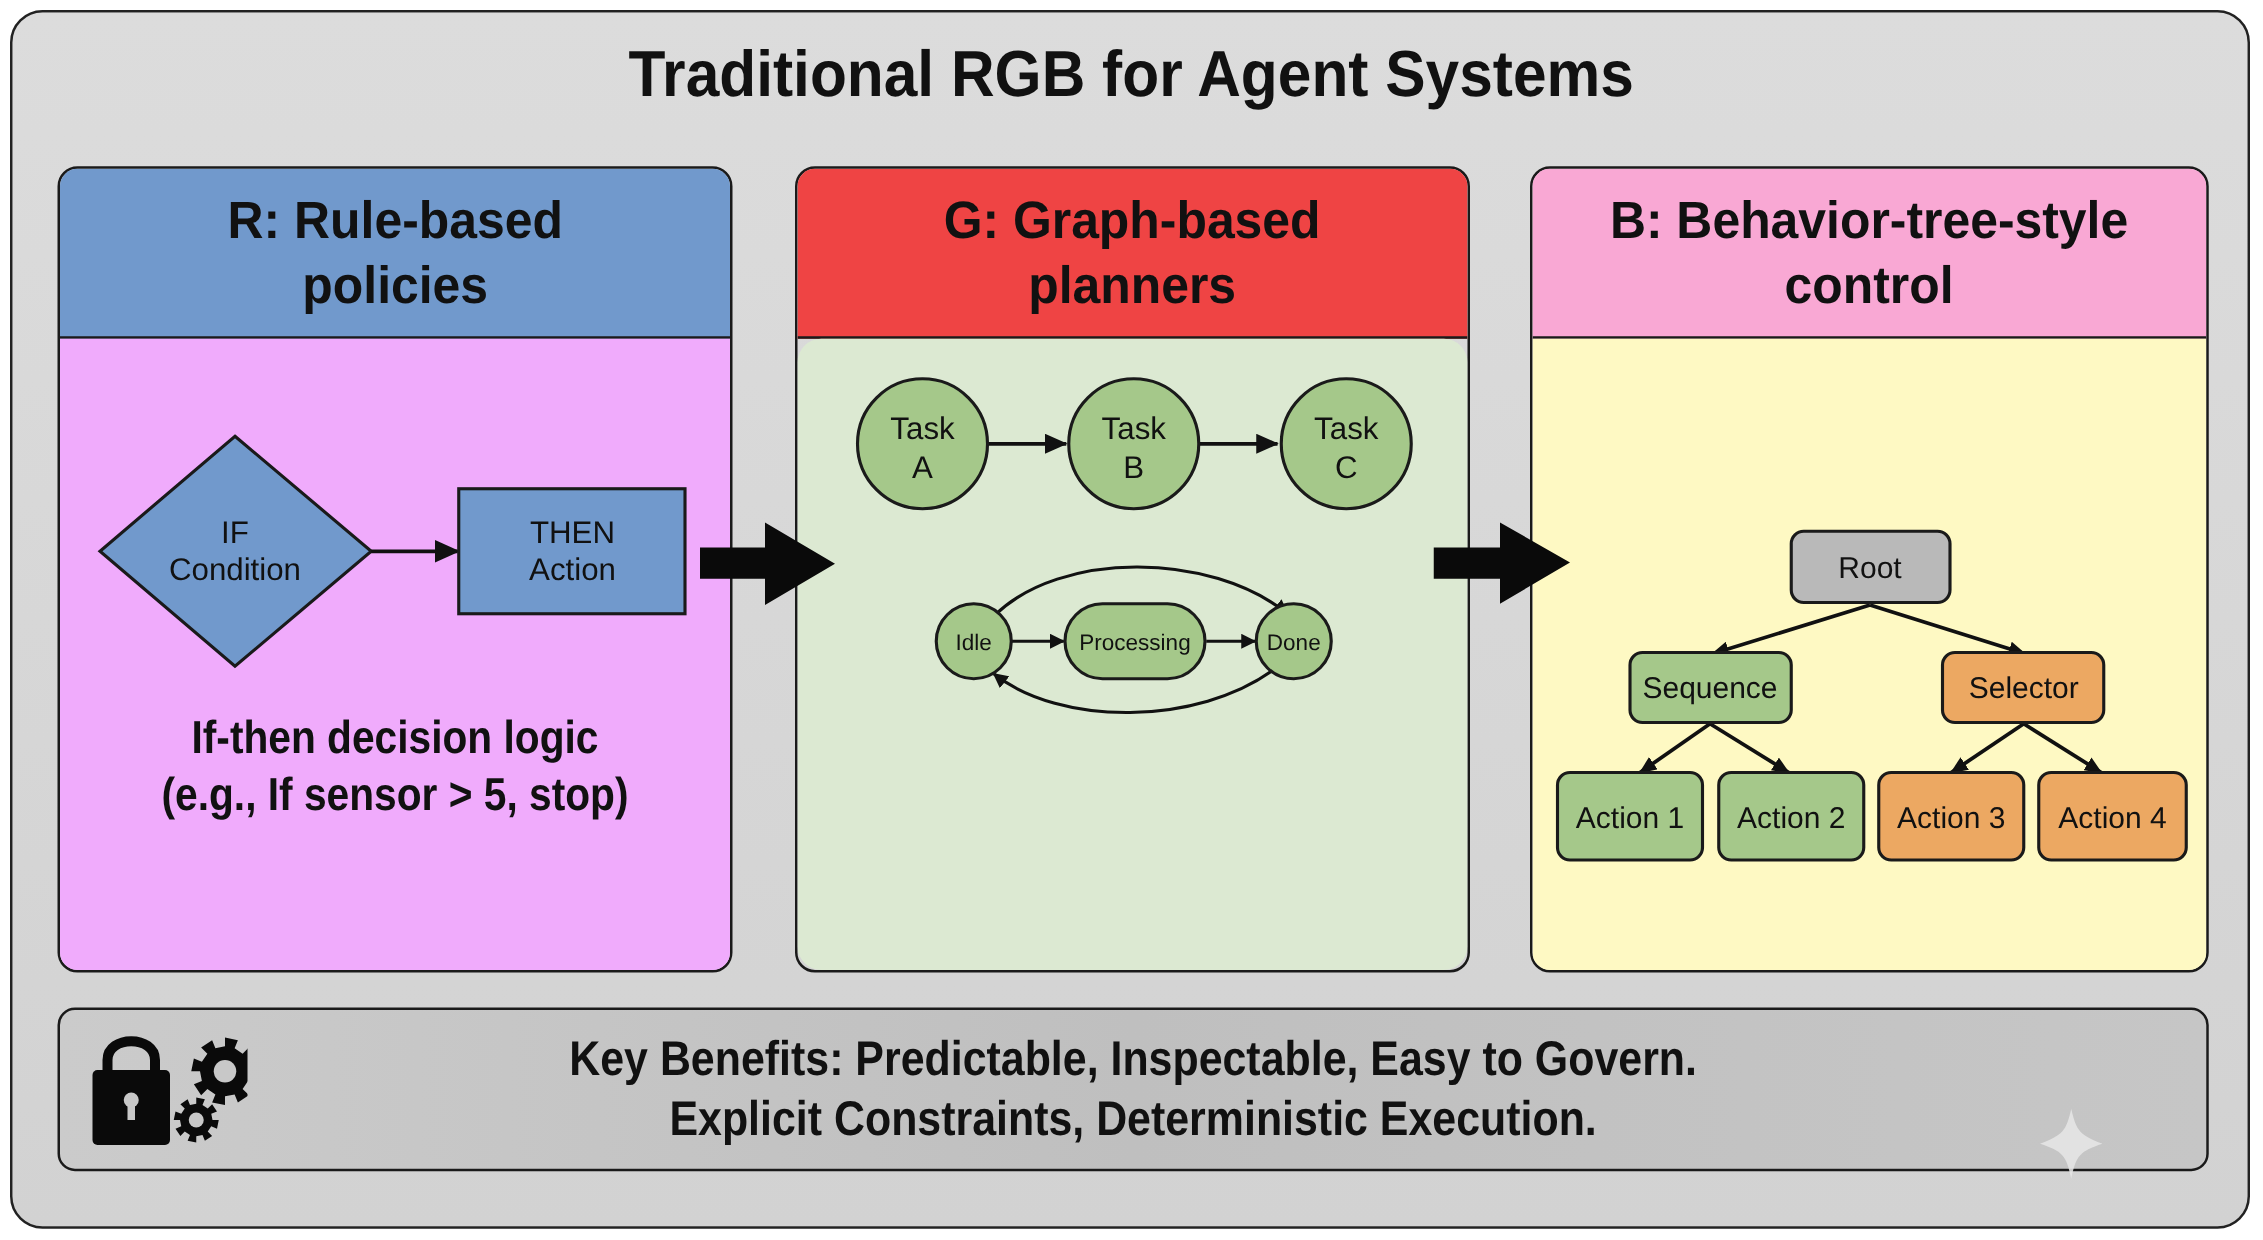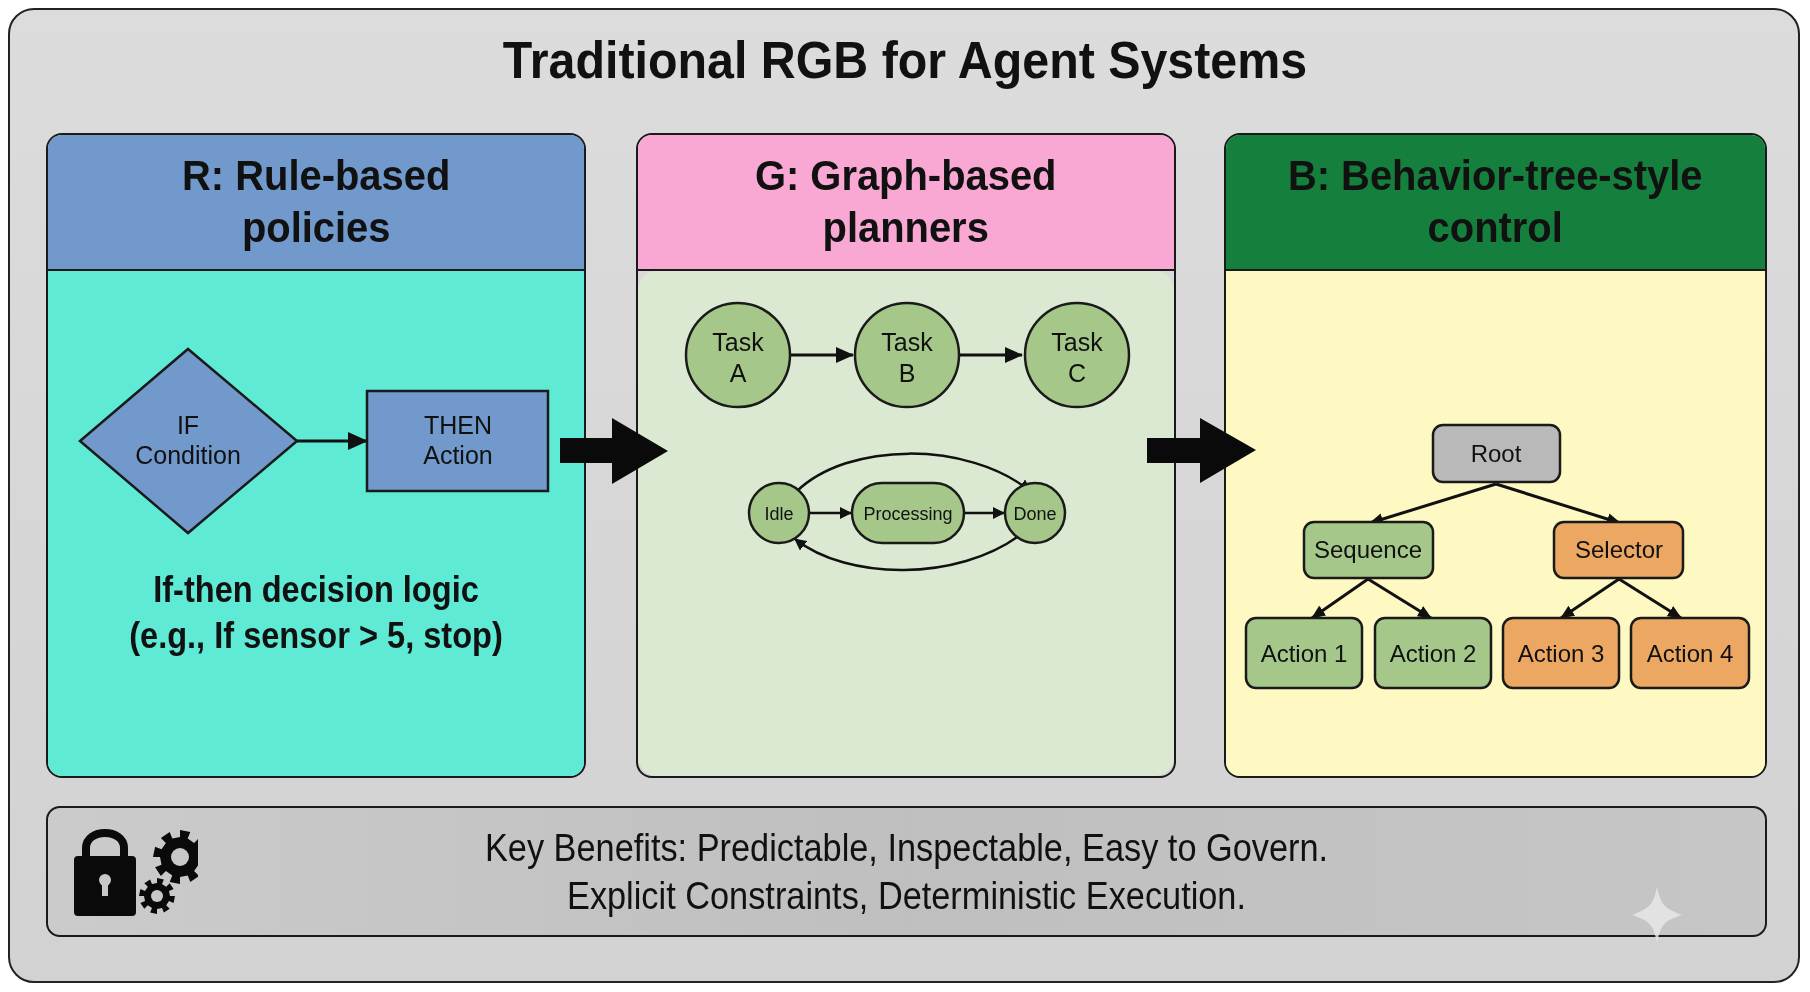--- a/index.html
+++ b/index.html
@@ -14,32 +14,32 @@
   .panel-head { position:absolute; left:0; right:0; top:0; height:134px; border-bottom:2.5px solid #1a1a1a;
                 display:flex; align-items:center; justify-content:center; text-align:center;
                 font-weight:bold; font-size:42px; line-height:52px; color:#111; }
   .panel-head span { display:block; transform:scaleX(0.95); }
   .panel-body { position:absolute; left:0; right:0; top:136px; bottom:0; }
   .panel-desc { position:absolute; left:0; right:0; text-align:center; font-weight:bold; font-size:37px;
                 line-height:46px; color:#111; }
   .panel-desc div { transform:scaleX(0.88); }
   #panel-r { left:46px; width:540px; }
   #panel-r .panel-head { background:#7199cc; }
-  #panel-r .panel-body { background:#5eead4; }
+  #panel-r .panel-body { background:#f0abfc; }
   #panel-g { left:636px; width:540px; }
-  #panel-g .panel-head { background:#f9a8d4; }
+  #panel-g .panel-head { background:#ef4444; }
   #panel-g .panel-body { background:#dce9d2;border-radius:19px; }
   #panel-b { left:1224px; width:543px; }
-  #panel-b .panel-head { background:#15803d; }
+  #panel-b .panel-head { background:#f9a8d4; }
   #panel-b .panel-body { background:#fef9c3; }
   svg text { font-family:"Liberation Sans", sans-serif; }
   .bottom-bar { position:absolute; left:46px; top:806px; width:1721px; height:131px; box-sizing:border-box;
                 background:linear-gradient(90deg,#cbcbcb,#bfbfbf 50%,#c6c6c6); border:2.5px solid #1a1a1a;
                 border-radius:14px; }
-  .bottom-text { position:absolute; left:0; right:0; top:16px; text-align:center; font-weight:normal;
+  .bottom-text { position:absolute; left:0; right:0; top:16px; text-align:center; font-weight:bold;
                  font-size:39px; line-height:48px; color:#111; }
   .bottom-text div { transform:scaleX(0.88); }
   .overlay { position:absolute; left:0; top:0; }
 </style>
 </head>
 <body>
 
 <div class="frame"></div>
 <div class="title">Traditional RGB for Agent Systems</div>
 

